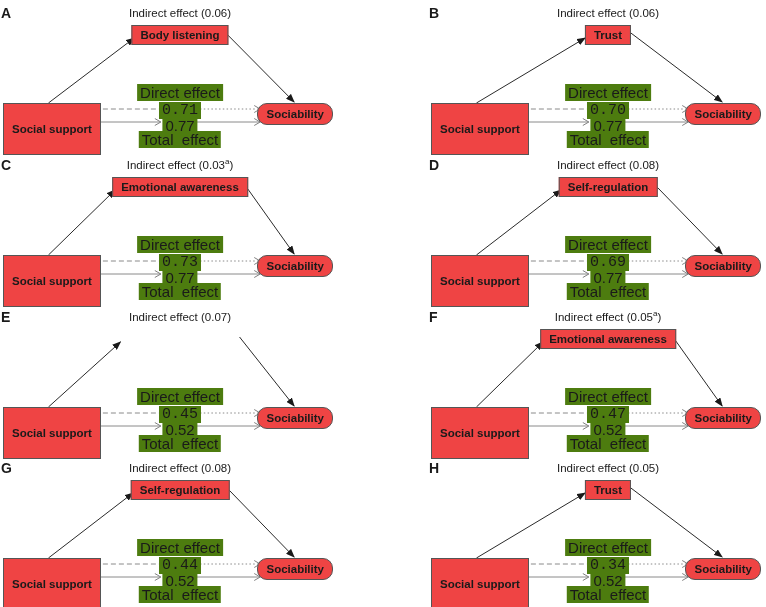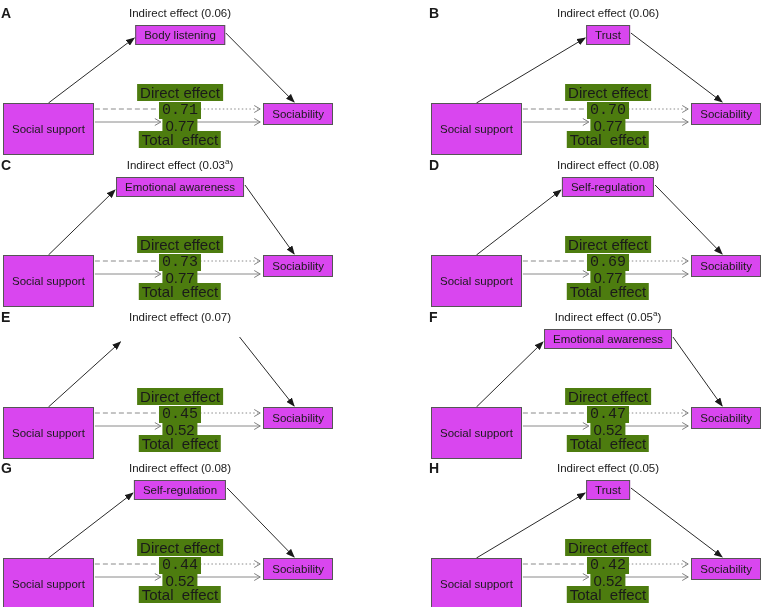--- a/index.html
+++ b/index.html
@@ -23,27 +23,28 @@
   }
   .indirect {
     position: absolute; left: 177px; top: 7px;
     transform: translateX(-50%);
     font-size: 11.5px; white-space: nowrap;
   }
   .indirect sup { font-size: 8px; line-height: 0; }
   .box {
     position: absolute;
     border: 1px solid #555;
-    background: #d946ef;
+    background: #ef4444;
     font-size: 11.5px; white-space: nowrap;
     text-align: center;
+    font-weight: bold;
   }
   .mediator { left: 177px; top: 25px; transform: translateX(-50%); padding: 3px 8px; }
   .predictor { left: 0; top: 103px; padding: 19px 8px; }
-  .outcome  { right: 0; top: 103px; padding: 4px 8px; }
+  .outcome  { right: 0; top: 103px; padding: 4px 8px; border-radius: 10px; }
   .fig-text { position: absolute; left: 177px; transform: translateX(-50%); font-size: 15px; white-space: pre; background: #4d7c0f; padding: 0 3px; }
   .direct-label { top: 84px; }
   .direct-value { top: 102px; font-family: Liberation Mono, monospace; }
   .total-value  { top: 117px; }
   .total-label  { top: 131px; }
   .diag { stroke: #2a2a2a; stroke-width: 1; }
   .dash { stroke: #8a8a8a; stroke-width: 1; stroke-dasharray: 5,3; }
   .dot  { stroke: #8a8a8a; stroke-width: 1; stroke-dasharray: 1.5,2.3; }
   .sol  { stroke: #8a8a8a; stroke-width: 1; }
 </style>
@@ -224,18 +225,18 @@
           <line x1="193.1953125" y1="109" x2="257.21875" y2="109" class="dot" marker-end="url(#mC)"></line>
           <line x1="91.875" y1="122" x2="157.8046875" y2="122" class="sol" marker-end="url(#mC)"></line>
           <line x1="193.1953125" y1="122" x2="257.21875" y2="122" class="sol" marker-end="url(#mC)"></line>
         </svg>
       <div class="letter">H</div>
       <div class="indirect"><span>Indirect effect (</span><span>0.05</span><sup></sup><span>)</span></div>
       <div class="box mediator">Trust</div>
       <div class="box predictor">Social support</div>
       <div class="box outcome">Sociability</div>
       <div class="fig-text direct-label">Direct effect</div>
-      <div class="fig-text direct-value">0.42</div>
+      <div class="fig-text direct-value">0.34</div>
       <div class="fig-text total-value">0.52</div>
       <div class="fig-text total-label">Total  effect</div>
     </div>
   </div>
 </div>
 
 </body></html>

